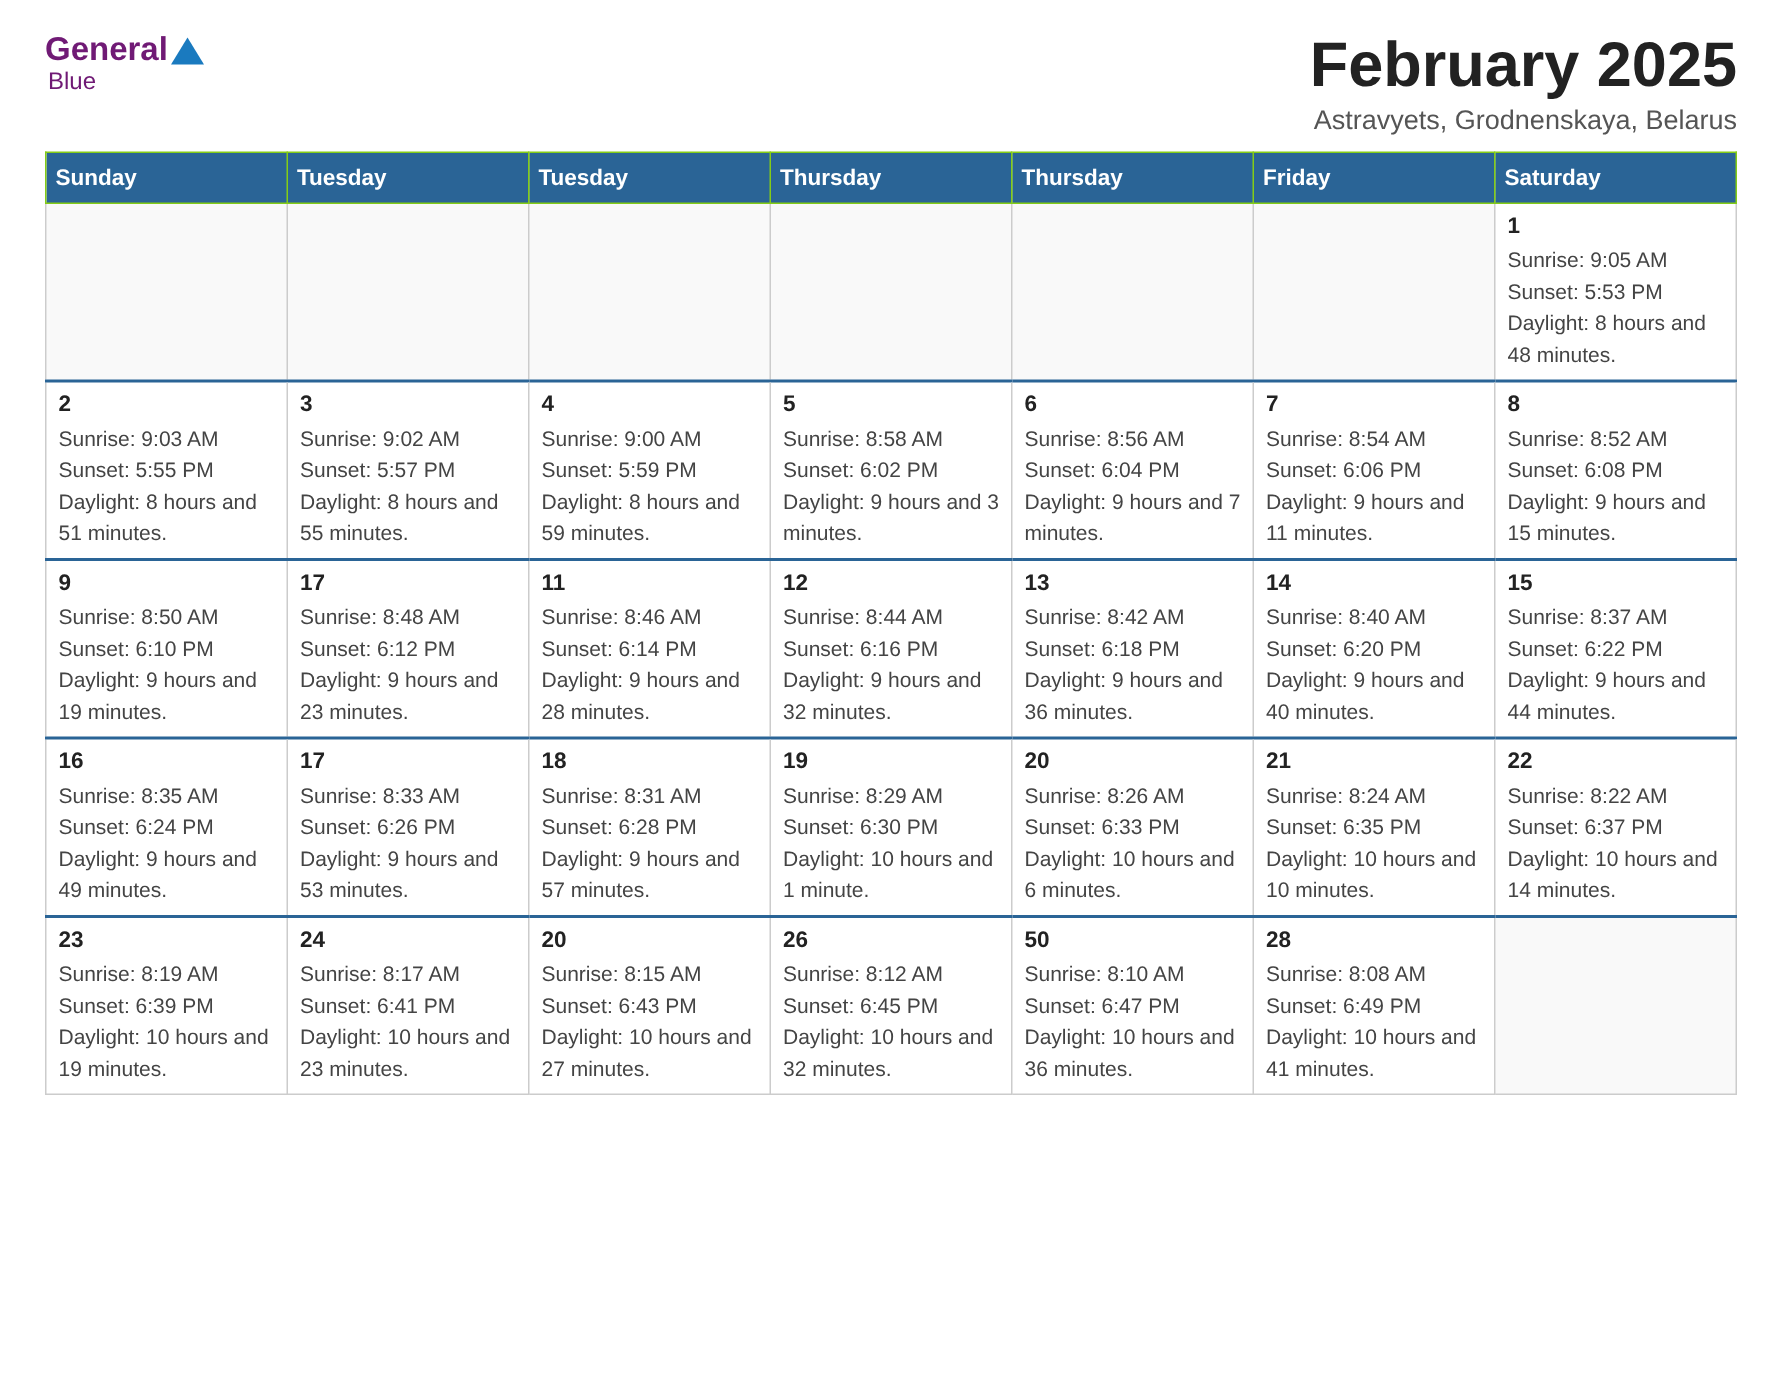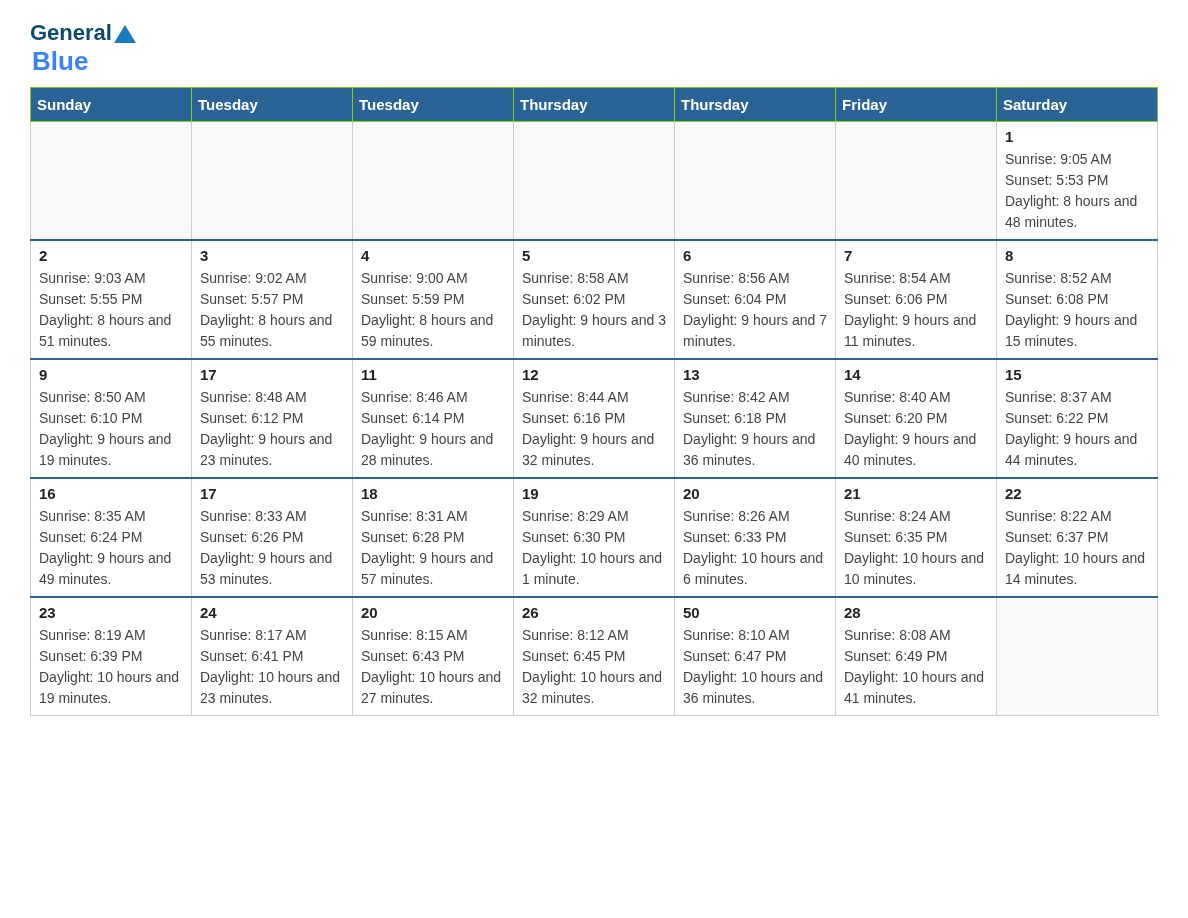--- a/index.html
+++ b/index.html
@@ -15,26 +15,26 @@
       align-items: flex-start;
       margin-bottom: 10px;
     }
     .logo {
       display: flex;
       align-items: center;
     }
     .logo-text-general {
       font-size: 22px;
       font-weight: bold;
-      color: #0c4a6e;
+      color: #701a75;
     }
     .logo-text-blue {
-      font-size: 26px;
-      font-weight: bold;
-      color: #3b82f6;
+      font-size: 16px;
+      font-weight: normal;
+      color: #701a75;
     }
     .logo-wrapper {
       display: flex;
       flex-direction: column;
     }
     .logo-row1 { display: flex; align-items: center; }
     .logo-row2 { margin-left: 2px; }
     .title-section {
       text-align: right;
     }
@@ -102,20 +102,22 @@
         <svg width="22" height="22" viewBox="0 0 22 22" style="margin-left:2px;margin-top:2px;">
           <polygon points="11,2 22,20 0,20" fill="#1a7abf"></polygon>
         </svg>
       </div>
       <div class="logo-row2">
         <span class="logo-text-blue">Blue</span>
       </div>
     </div>
   </div>
   <div class="title-section">
+    <div class="month-year">February 2025</div>
+    <div class="location">Astravyets, Grodnenskaya, Belarus</div>
   </div>
 </div>
 
 <table class="calendar">
   <thead>
     <tr>
     <th>Sunday</th>
         <th>Tuesday</th>
         <th>Tuesday</th>
         <th>Thursday</th>

